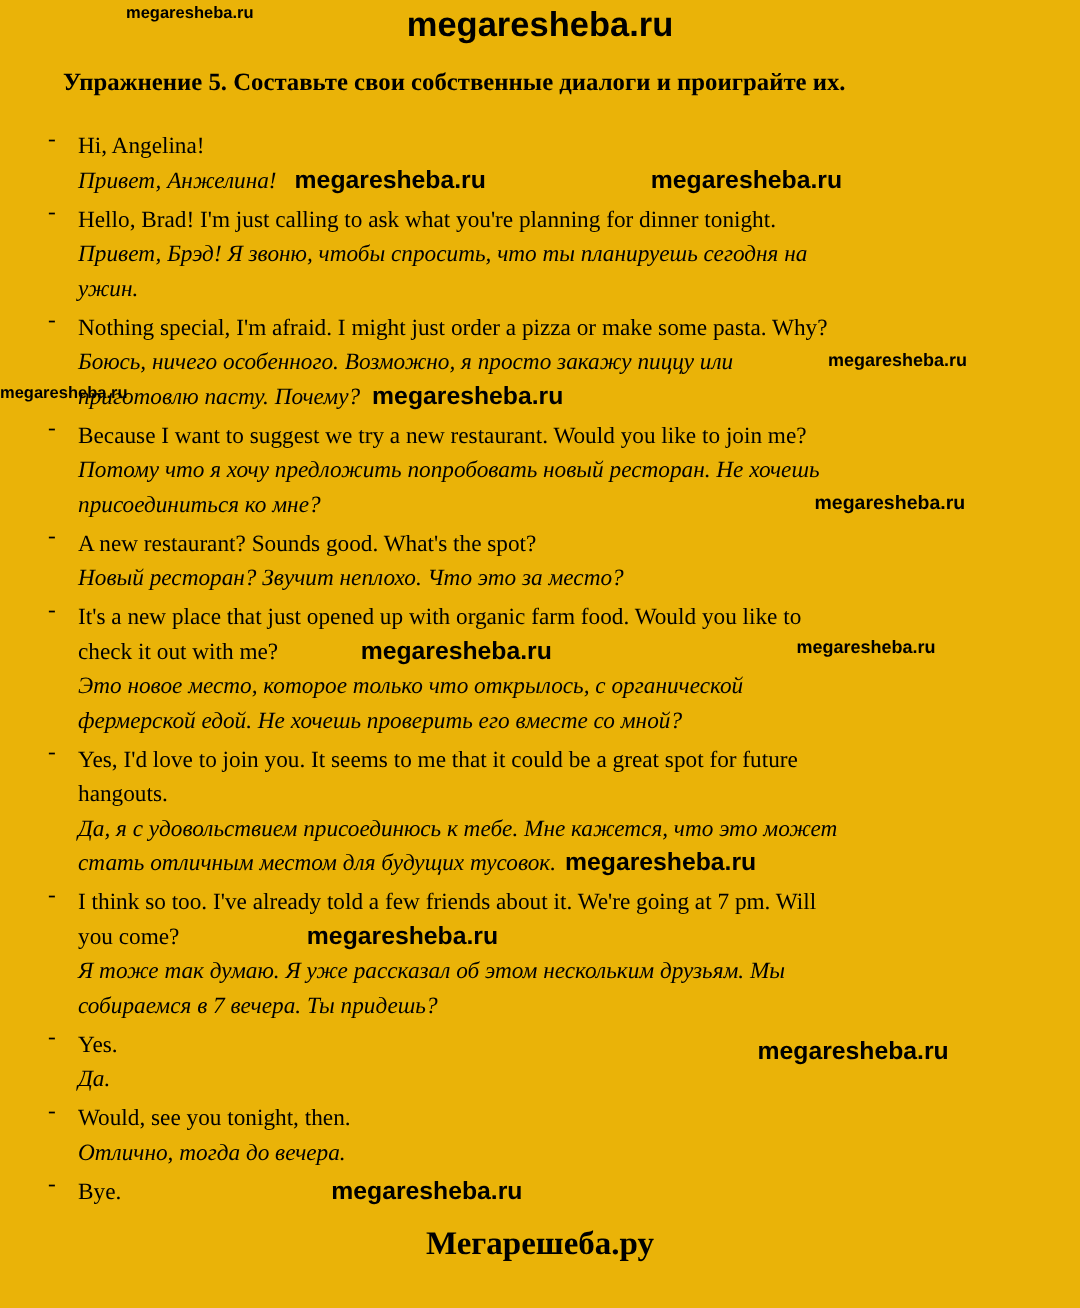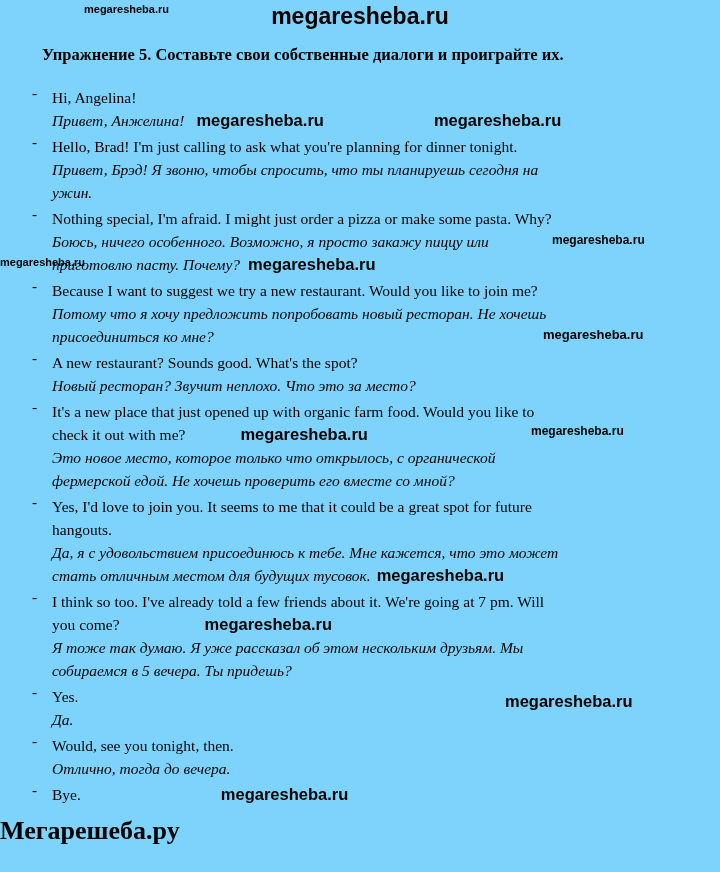--- a/index.html
+++ b/index.html
@@ -6,21 +6,21 @@
   body {
     width: 720px; height: 872px;
     background: #ffffff;
     font-family: "Liberation Serif", serif;
     color: #000;
   }
   .sheet {
     position: relative;
     width: 720px; height: 872px;
     overflow: hidden;
-    background: #7dd3fc;
+    background: #eab308;
   }
   .topwm {
     padding-top: 3px;
     text-align: center;
     font-family: "Liberation Sans", sans-serif;
     font-weight: 700;
     font-size: 23px;
   }
   .heading {
     margin: 14px 30px 0 42px;
@@ -47,22 +47,23 @@
     white-space: nowrap;
   }
   .awm {
     position: absolute;
     font-family: "Liberation Sans", sans-serif;
     font-weight: 700;
     white-space: nowrap;
   }
   .footer {
     margin-top: 10px;
+    text-align: center;
     font-weight: 700;
-    font-size: 26px;
+    font-size: 22px;
     font-family: "Liberation Serif", serif;
   }
 </style>
 </head>
 <body>
 
 <div class="sheet">
 
   <span class="awm" style="left:84px; top:3px; font-size:11px;">megaresheba.ru</span>
   <span class="awm" style="left:552px; top:233px; font-size:12px;">megaresheba.ru</span>
@@ -126,21 +127,21 @@
 hangouts.</span></p>
       <p class="ru"><span>Да, я с удовольствием присоединюсь к тебе. Мне кажется, что это может
 стать отличным местом для будущих тусовок.</span><span class="iwm" style="margin-left:6px">megaresheba.ru</span></p>
     </div>
 
     <div class="item">
       <span class="dash">-</span>
       <p class="en"><span>I think so too. I've already told a few friends about it. We're going at 7 pm. Will
 you come?</span><span class="iwm" style="margin-left:85px">megaresheba.ru</span></p>
       <p class="ru"><span>Я тоже так думаю. Я уже рассказал об этом нескольким друзьям. Мы
-собираемся в 5 вечера. Ты придешь?</span></p>
+собираемся в 7 вечера. Ты придешь?</span></p>
     </div>
 
     <div class="item">
       <span class="dash">-</span>
       <p class="en"><span>Yes.</span></p>
       <p class="ru"><span>Да.</span></p>
     </div>
 
     <div class="item">
       <span class="dash">-</span>

